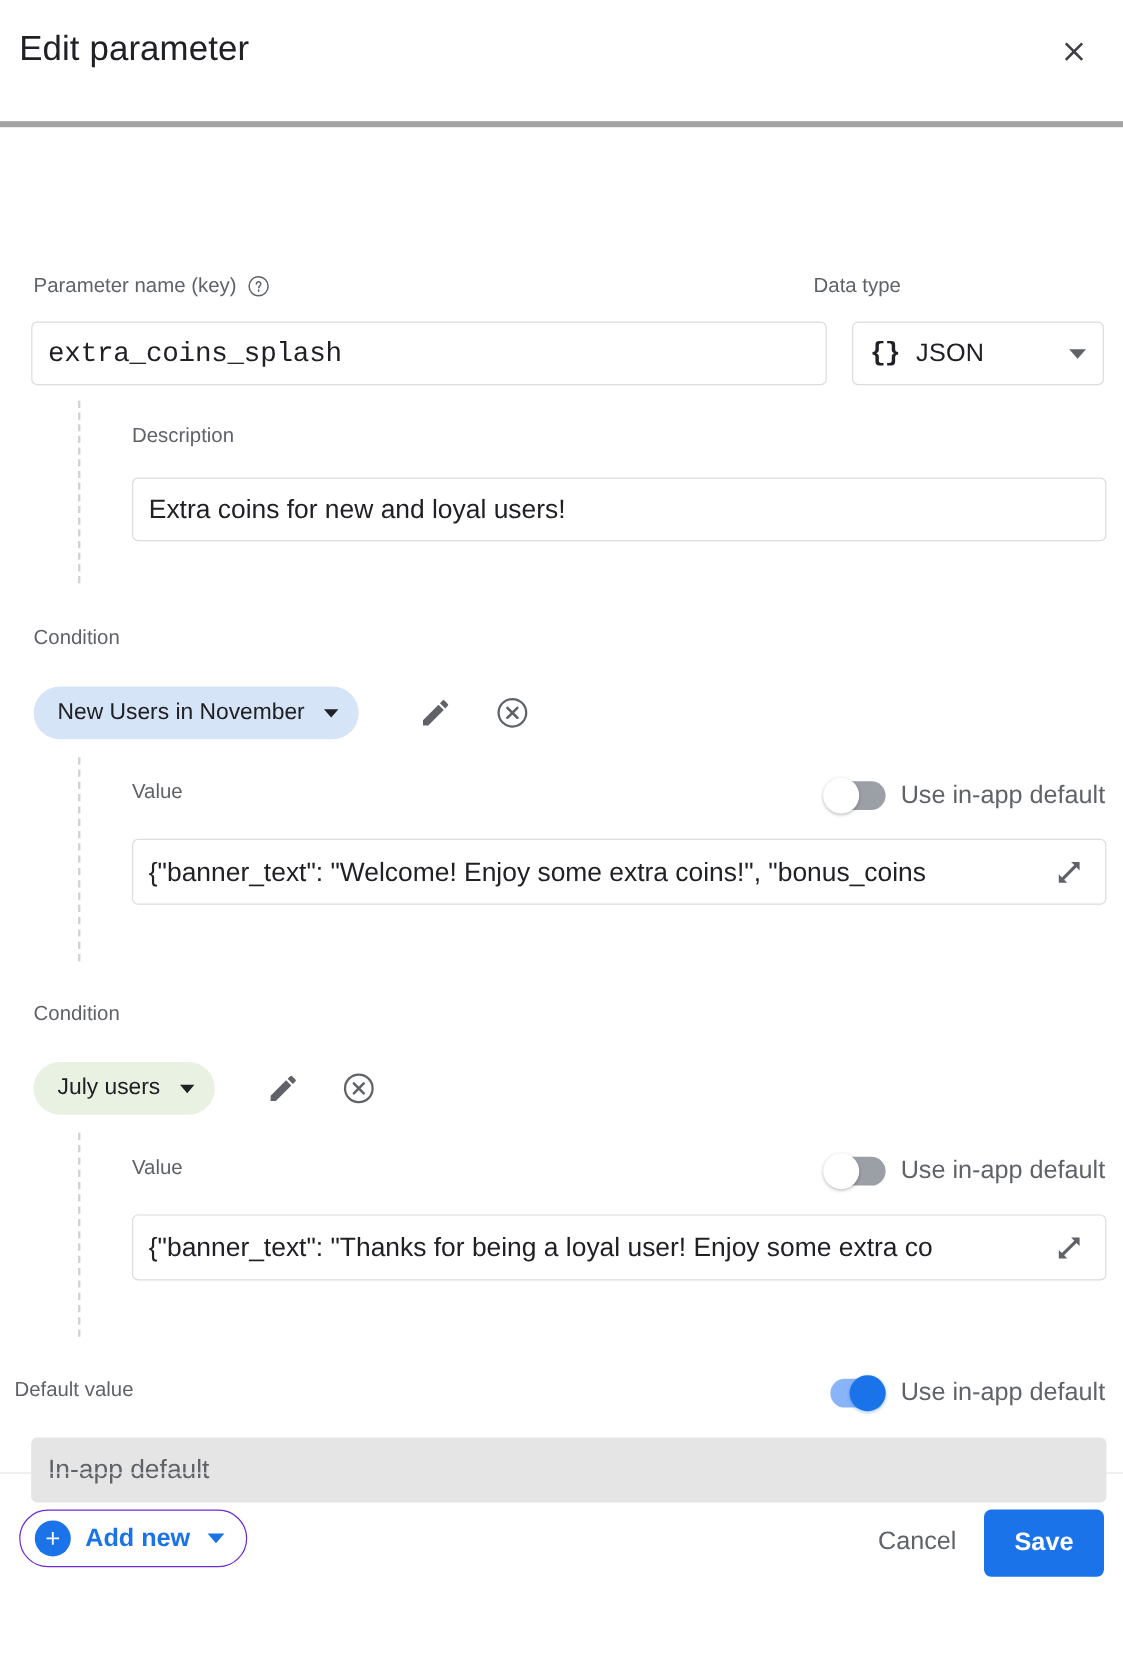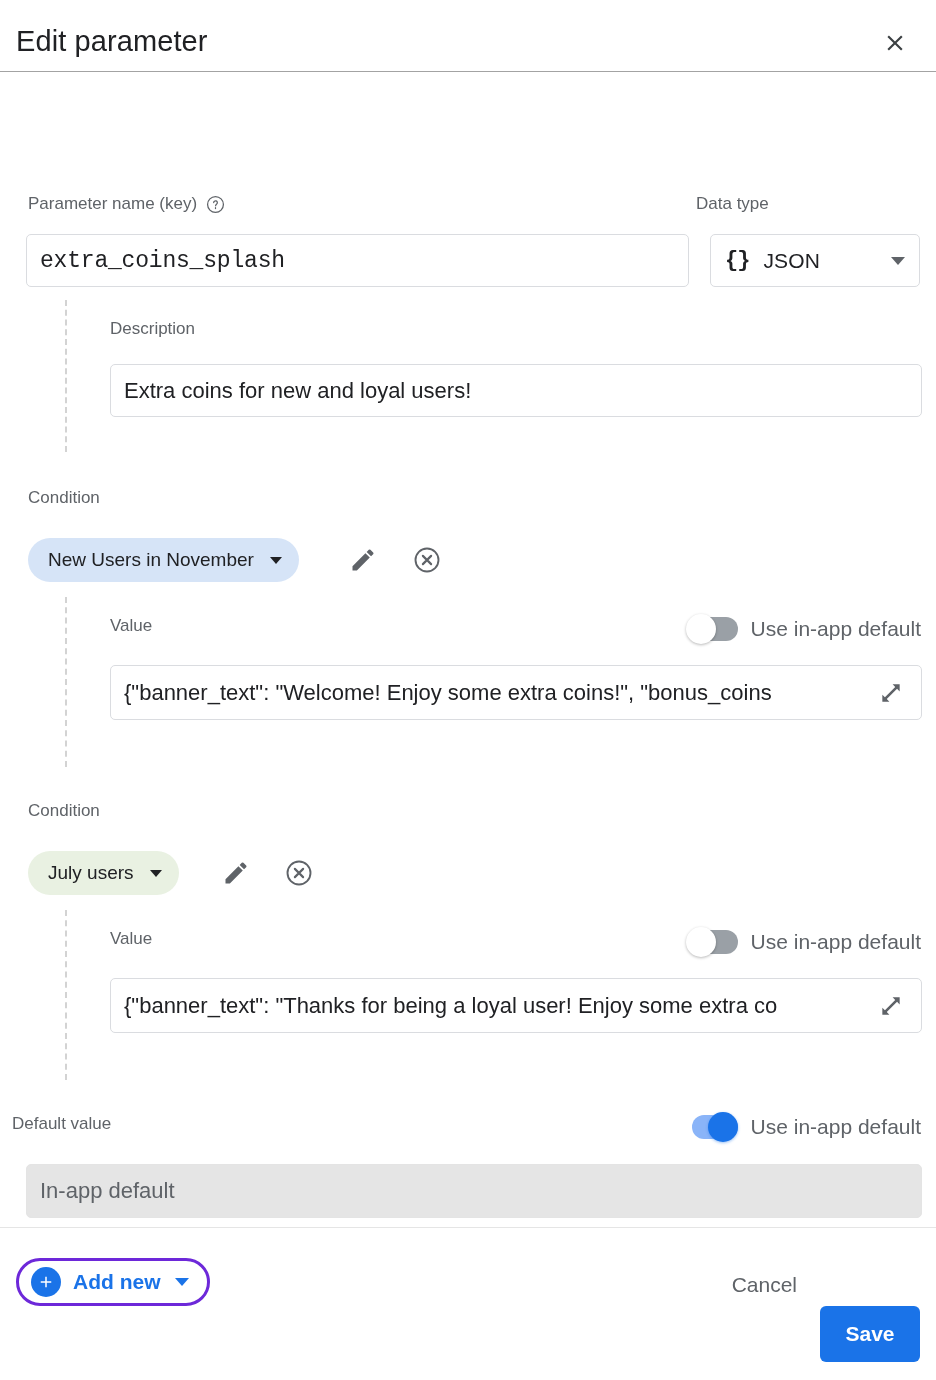--- a/index.html
+++ b/index.html
@@ -13,22 +13,22 @@
   .dialog {
     position: relative;
     width: 936px; height: 1380px;
     background: #fff;
     overflow: hidden;
   }
 
   
   .header {
     position: relative;
-    height: 72px;
-    border-bottom: 1px solid #a3a3a3;
+    height: 106px;
+    border-bottom: 5px solid #a3a3a3;
     text-align: right;
   }
   .title {
     position: absolute;
     left: 16px; top: 25px;
     font-size: 29px;
     color: #202124;
     font-weight: 400;
     letter-spacing: 0.1px;
     white-space: nowrap;
@@ -79,21 +79,21 @@
     font-family: "Liberation Mono", "DejaVu Sans Mono", monospace;
     font-size: 23px;
     color: #202124;
     letter-spacing: -0.2px;
     overflow: hidden;
     white-space: nowrap;
   }
 
   .dtype-label {
     position: absolute;
-    left: 696px; top: 10px; text-align: right;
+    left: 678px; top: 10px; text-align: right;
   }
   .dtype-select {
     position: absolute;
     left: 710px; top: 50px;
     width: 210px; height: 53px;
     border: 1px solid #dadce0;
     border-radius: 5px;
     background: #fff;
     display: flex; align-items: center;
     padding: 0 14px;
@@ -257,21 +257,21 @@
   .footer-div {
     position: absolute;
     left: 0; top: 1227px;
     width: 936px;
     border-top: 1px solid #e5e5e5;
   }
   .addnew-btn {
     position: absolute;
     left: 16px; top: 1258px;
     height: 48px;
-    border: 3px solid #6d28d9;
+    border: 1px solid #6d28d9;
     border-radius: 24px;
     background: #fff;
     display: inline-flex;
     align-items: center;
     padding: 0 18px 0 12px;
     cursor: pointer;
   }
   .plus-circle {
     width: 30px; height: 30px;
     border-radius: 50%;
@@ -306,21 +306,20 @@
     right: 16px; top: 1258px;
     width: 100px; height: 56px;
     background: #1a73e8;
     border: none;
     border-radius: 6px;
     color: #fff;
     font-size: 21px;
     font-weight: 700;
     cursor: pointer;
     font-family: "Liberation Sans", sans-serif;
-    margin-top: 48px;
   }
 </style>
 </head>
 <body>
 
 <div class="dialog">
 
   <div class="header">
     <div class="title">Edit parameter</div>
     <div class="close-btn">

